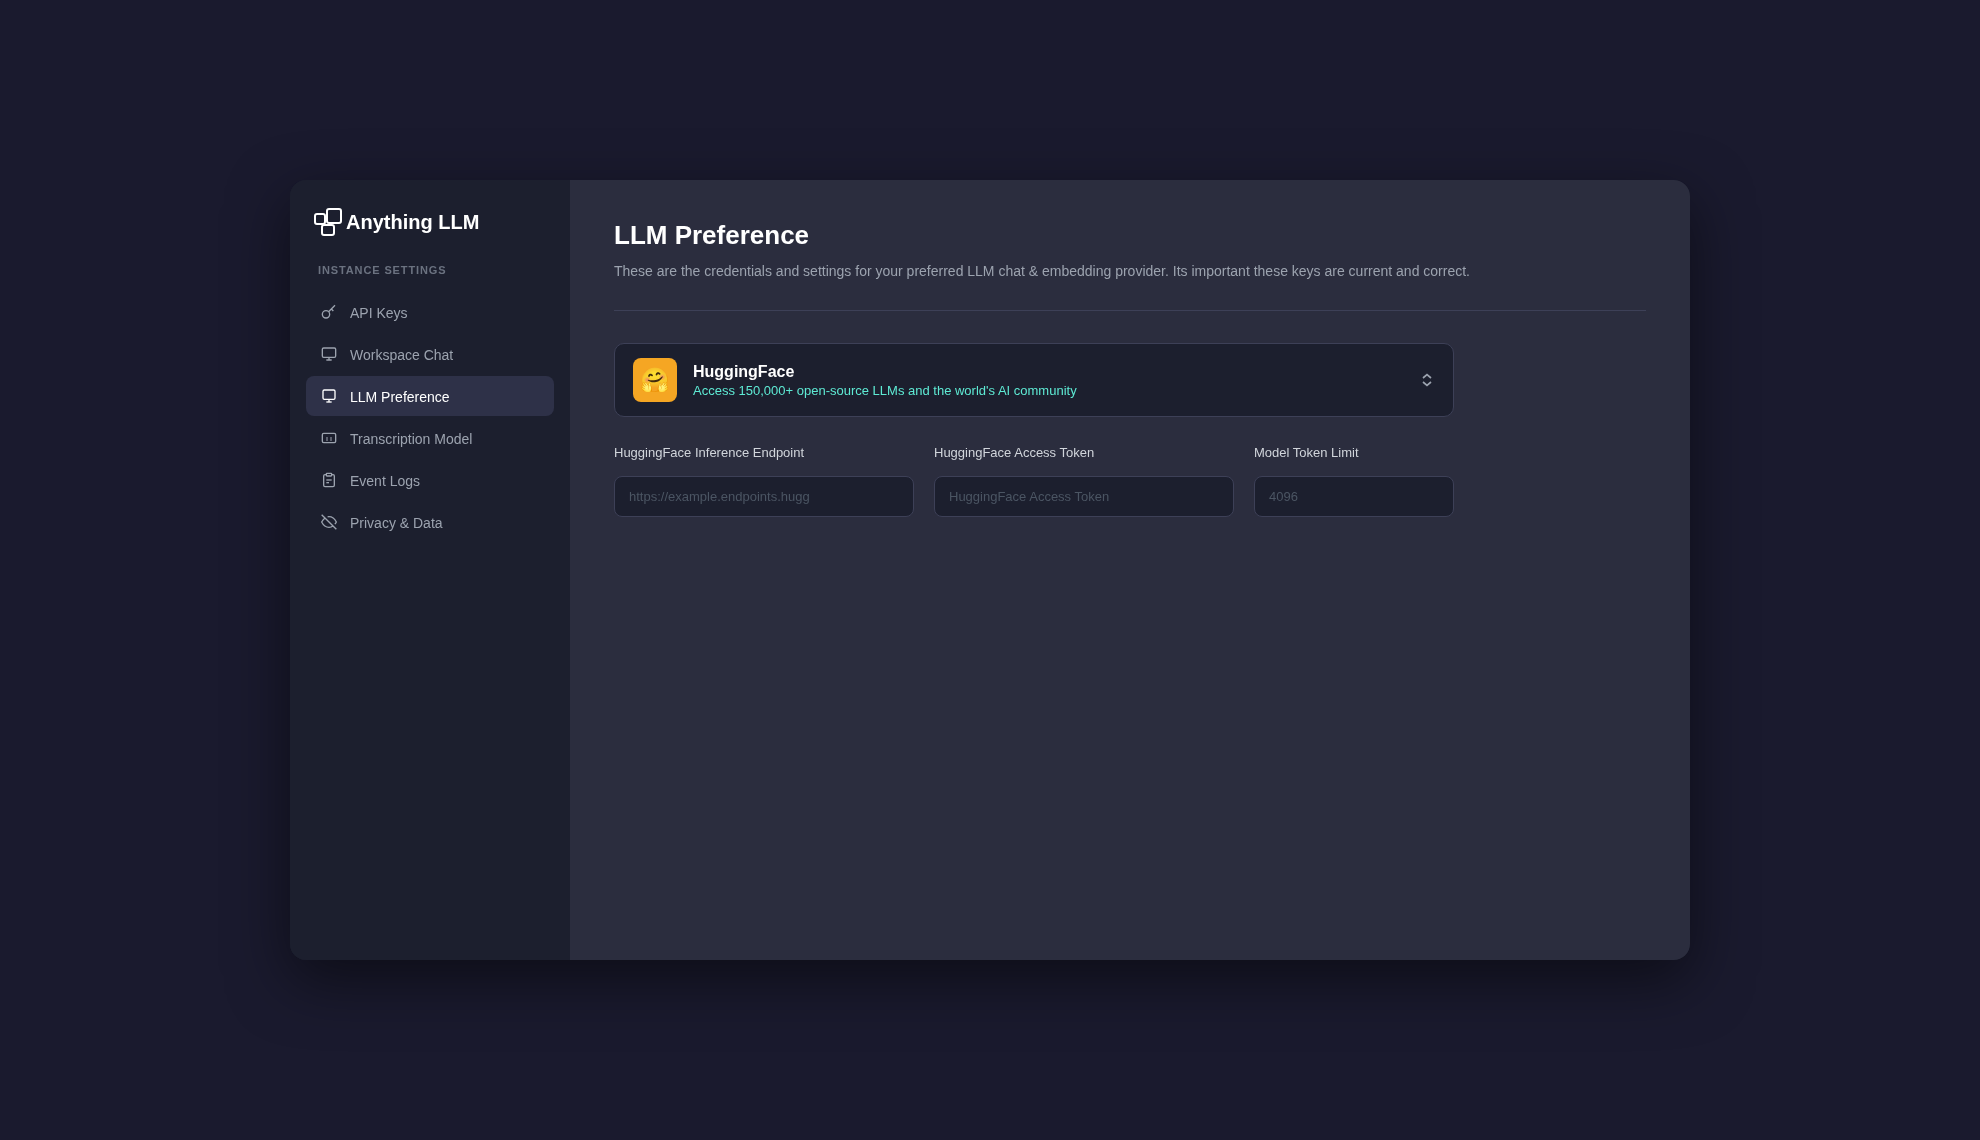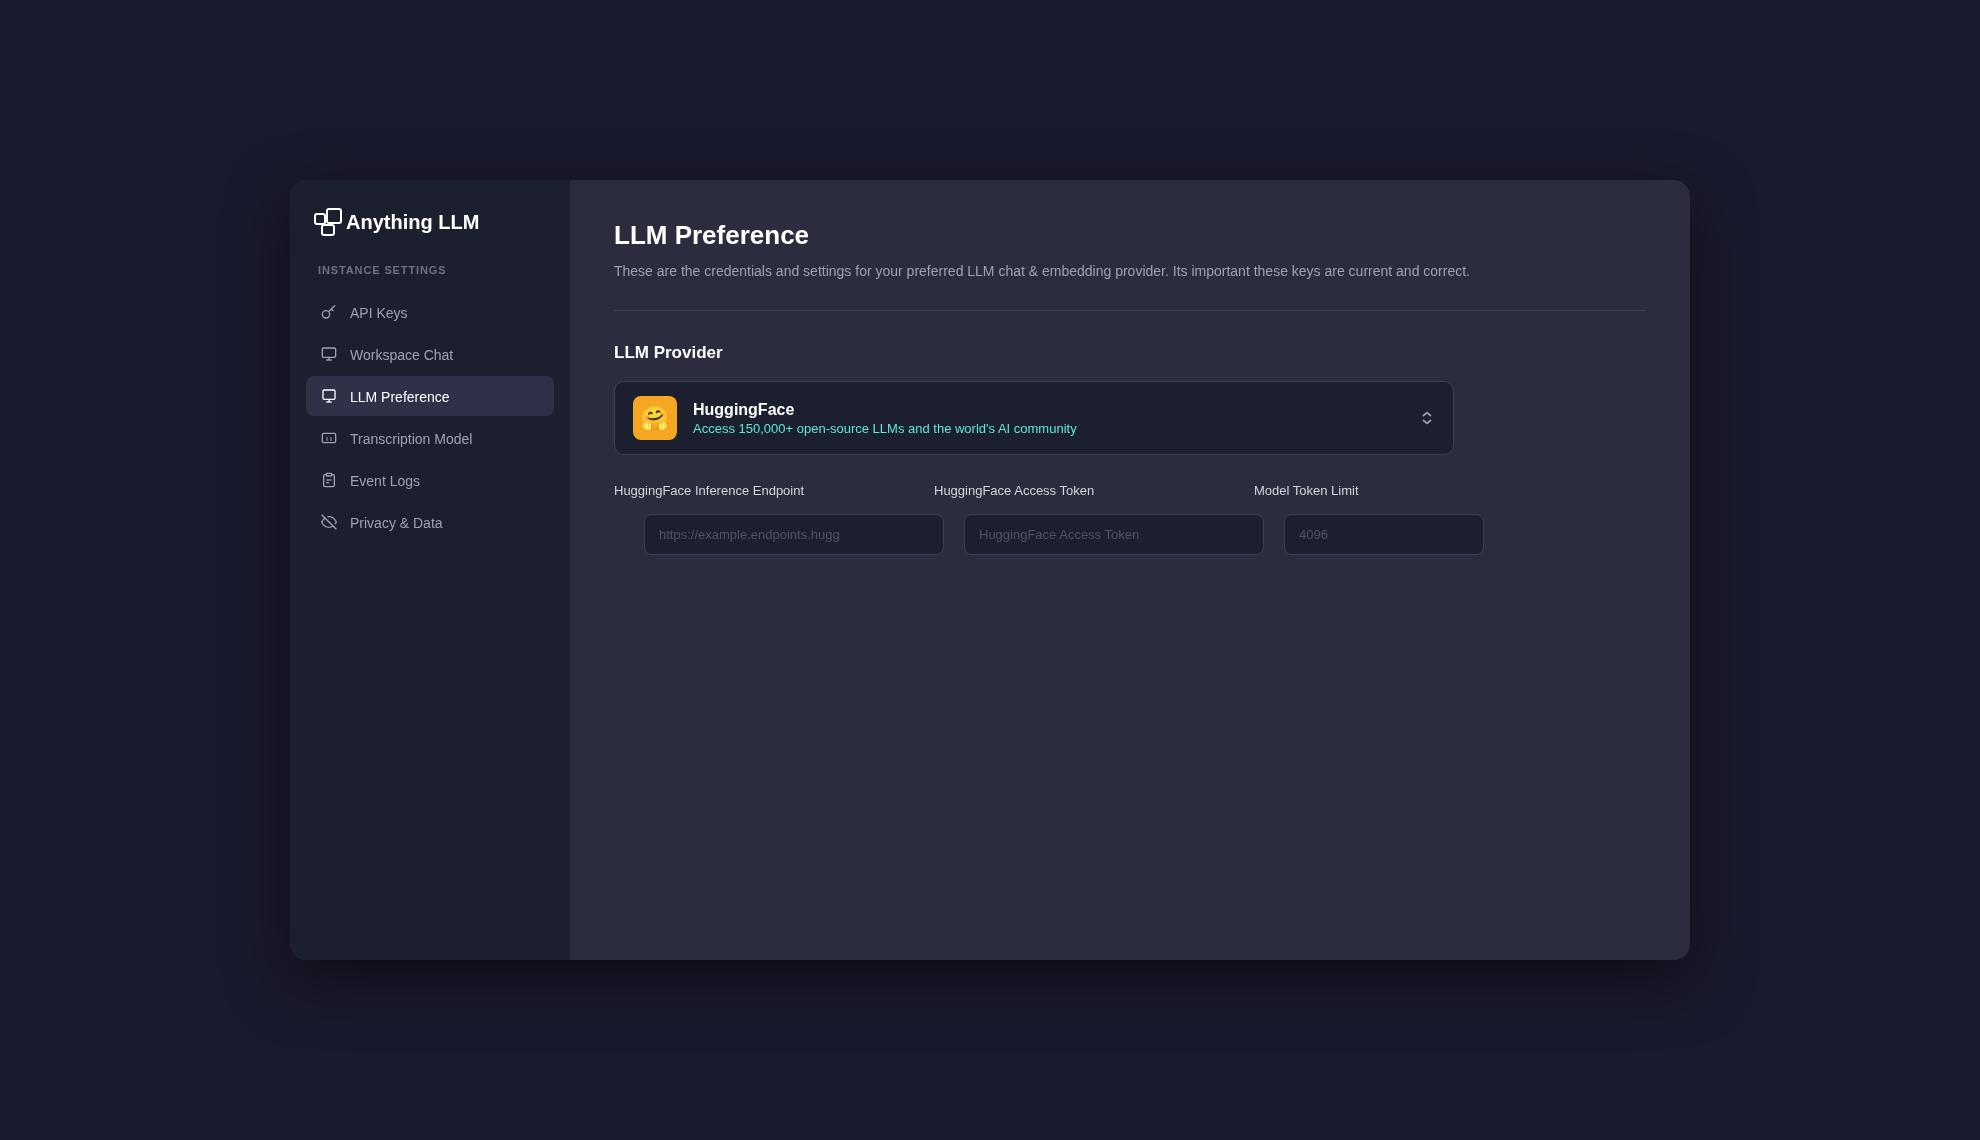--- a/index.html
+++ b/index.html
@@ -204,21 +204,20 @@
 
     .field-input {
       background: #1c1f2e;
       border: 1px solid #3d4057;
       border-radius: 8px;
       padding: 12px 14px;
       color: #6b7280;
       font-size: 13px;
       outline: none;
       width: 100%;
-      margin-left: 30px;
     }
 
     .field-input::placeholder {
       color: #4b5563;
     }
 
     
     svg {
       display: block;
     }
@@ -308,21 +307,20 @@
       <span>Privacy &amp; Data</span>
     </div>
   </div>
 
   <div class="main-content">
     <h1 class="page-title">LLM Preference</h1>
     <p class="page-subtitle">These are the credentials and settings for your preferred LLM chat &amp; embedding provider. Its important these keys are current and correct.</p>
 
     <hr class="divider">
 
-    <h2 class="section-title">LLM Provider</h2>
 
     <div class="provider-selector">
       <div class="provider-left">
         <div class="provider-logo">
           <span>🤗</span>
         </div>
         <div>
           <div class="provider-name">HuggingFace</div>
           <div class="provider-desc">Access 150,000+ open-source LLMs and the world's AI community</div>
         </div>

